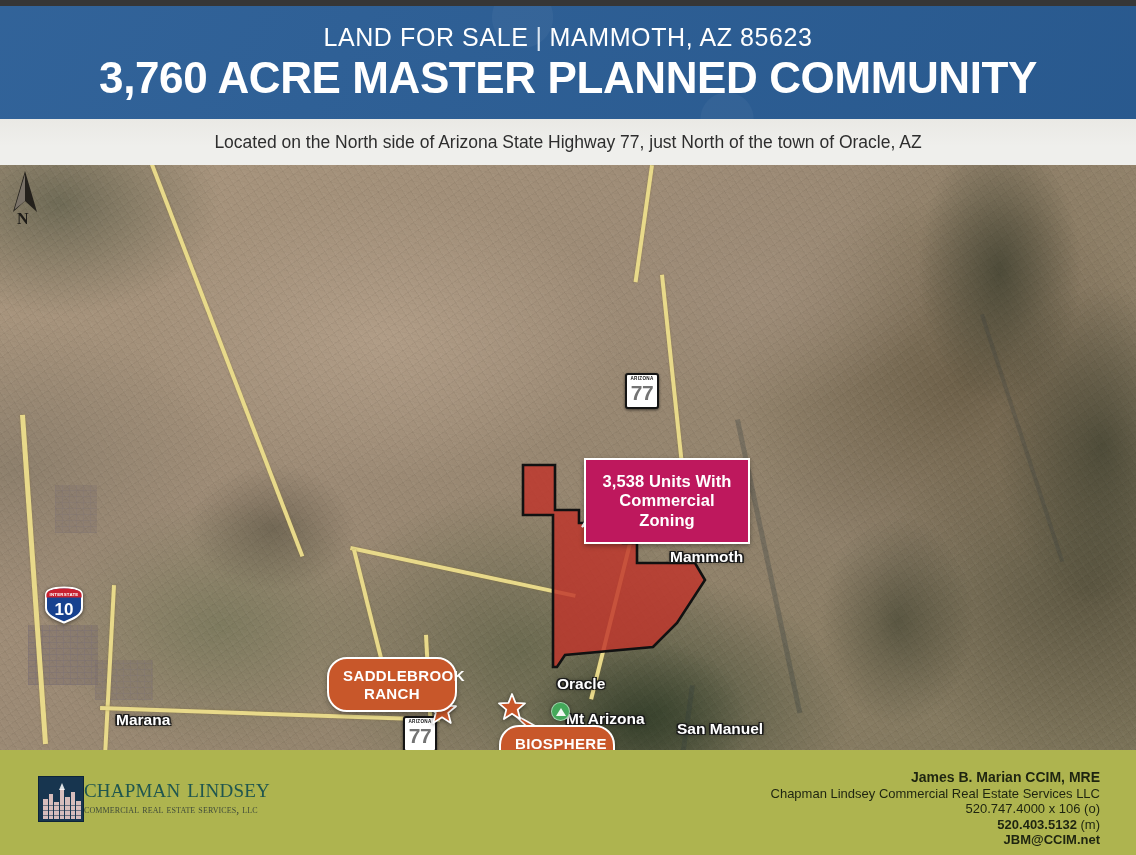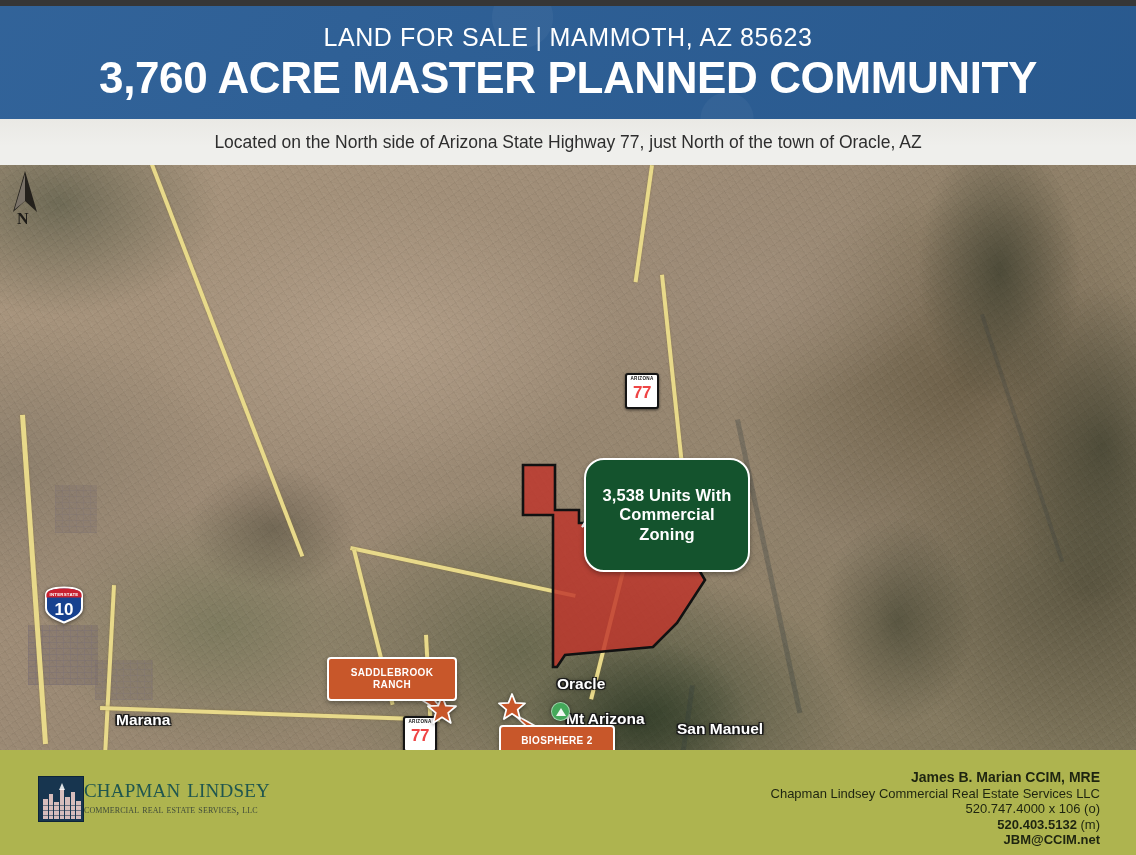--- a/index.html
+++ b/index.html
@@ -209,21 +209,21 @@
     display: flex; flex-direction: column;
     align-items: center; justify-content: flex-start;
     box-shadow: 0 1px 3px rgba(0,0,0,0.6);
     padding-top: 1px;
   }
   .shield-az .az-top {
     font-size: 4.6px; font-weight: 700; color: #141414;
     letter-spacing: 0.3px; line-height: 6px;
   }
   .shield-az .az-num {
-    font-size: 17px; font-weight: 700; color: #ef4444;
+    font-size: 21px; font-weight: 700; color: #737373;
     line-height: 21px; letter-spacing: -0.5px;
   }
   .shield-i {
     position: absolute;
     width: 40px; height: 38px;
     z-index: 16;
     filter: drop-shadow(0 1px 2px rgba(0,0,0,0.55));
   }
 
   
@@ -238,37 +238,37 @@
     box-shadow: 0 0 4px rgba(0,0,0,0.5);
   }
   .park-marker svg { display: block; }
 
   
   .callout {
     position: absolute;
     z-index: 18;
     background: #c8572a;
     border: 2px solid #ffffff;
-    border-radius: 4px;
+    border-radius: 20px;
     color: #ffffff;
     font-weight: 700;
-    font-size: 10px;
+    font-size: 15px;
     letter-spacing: 0.4px;
     text-align: center;
     padding: 8px 14px;
     line-height: 1.18;
     white-space: pre-line;
     box-shadow: 0 2px 5px rgba(0,0,0,0.35);
   }
   .callout.blue {
-    background: #14532d;
-    border-radius: 20px;
+    background: #be185d;
+    border-radius: 0;
     font-size: 16.5px;
     letter-spacing: 0.1px;
-    padding: 26px 16px;
+    padding: 12px 16px;
     border: 2px solid #ffffff;
   }
   .callout-pointer {
     position: absolute;
     z-index: 17;
     pointer-events: none;
   }
 
   
   .star-marker {

